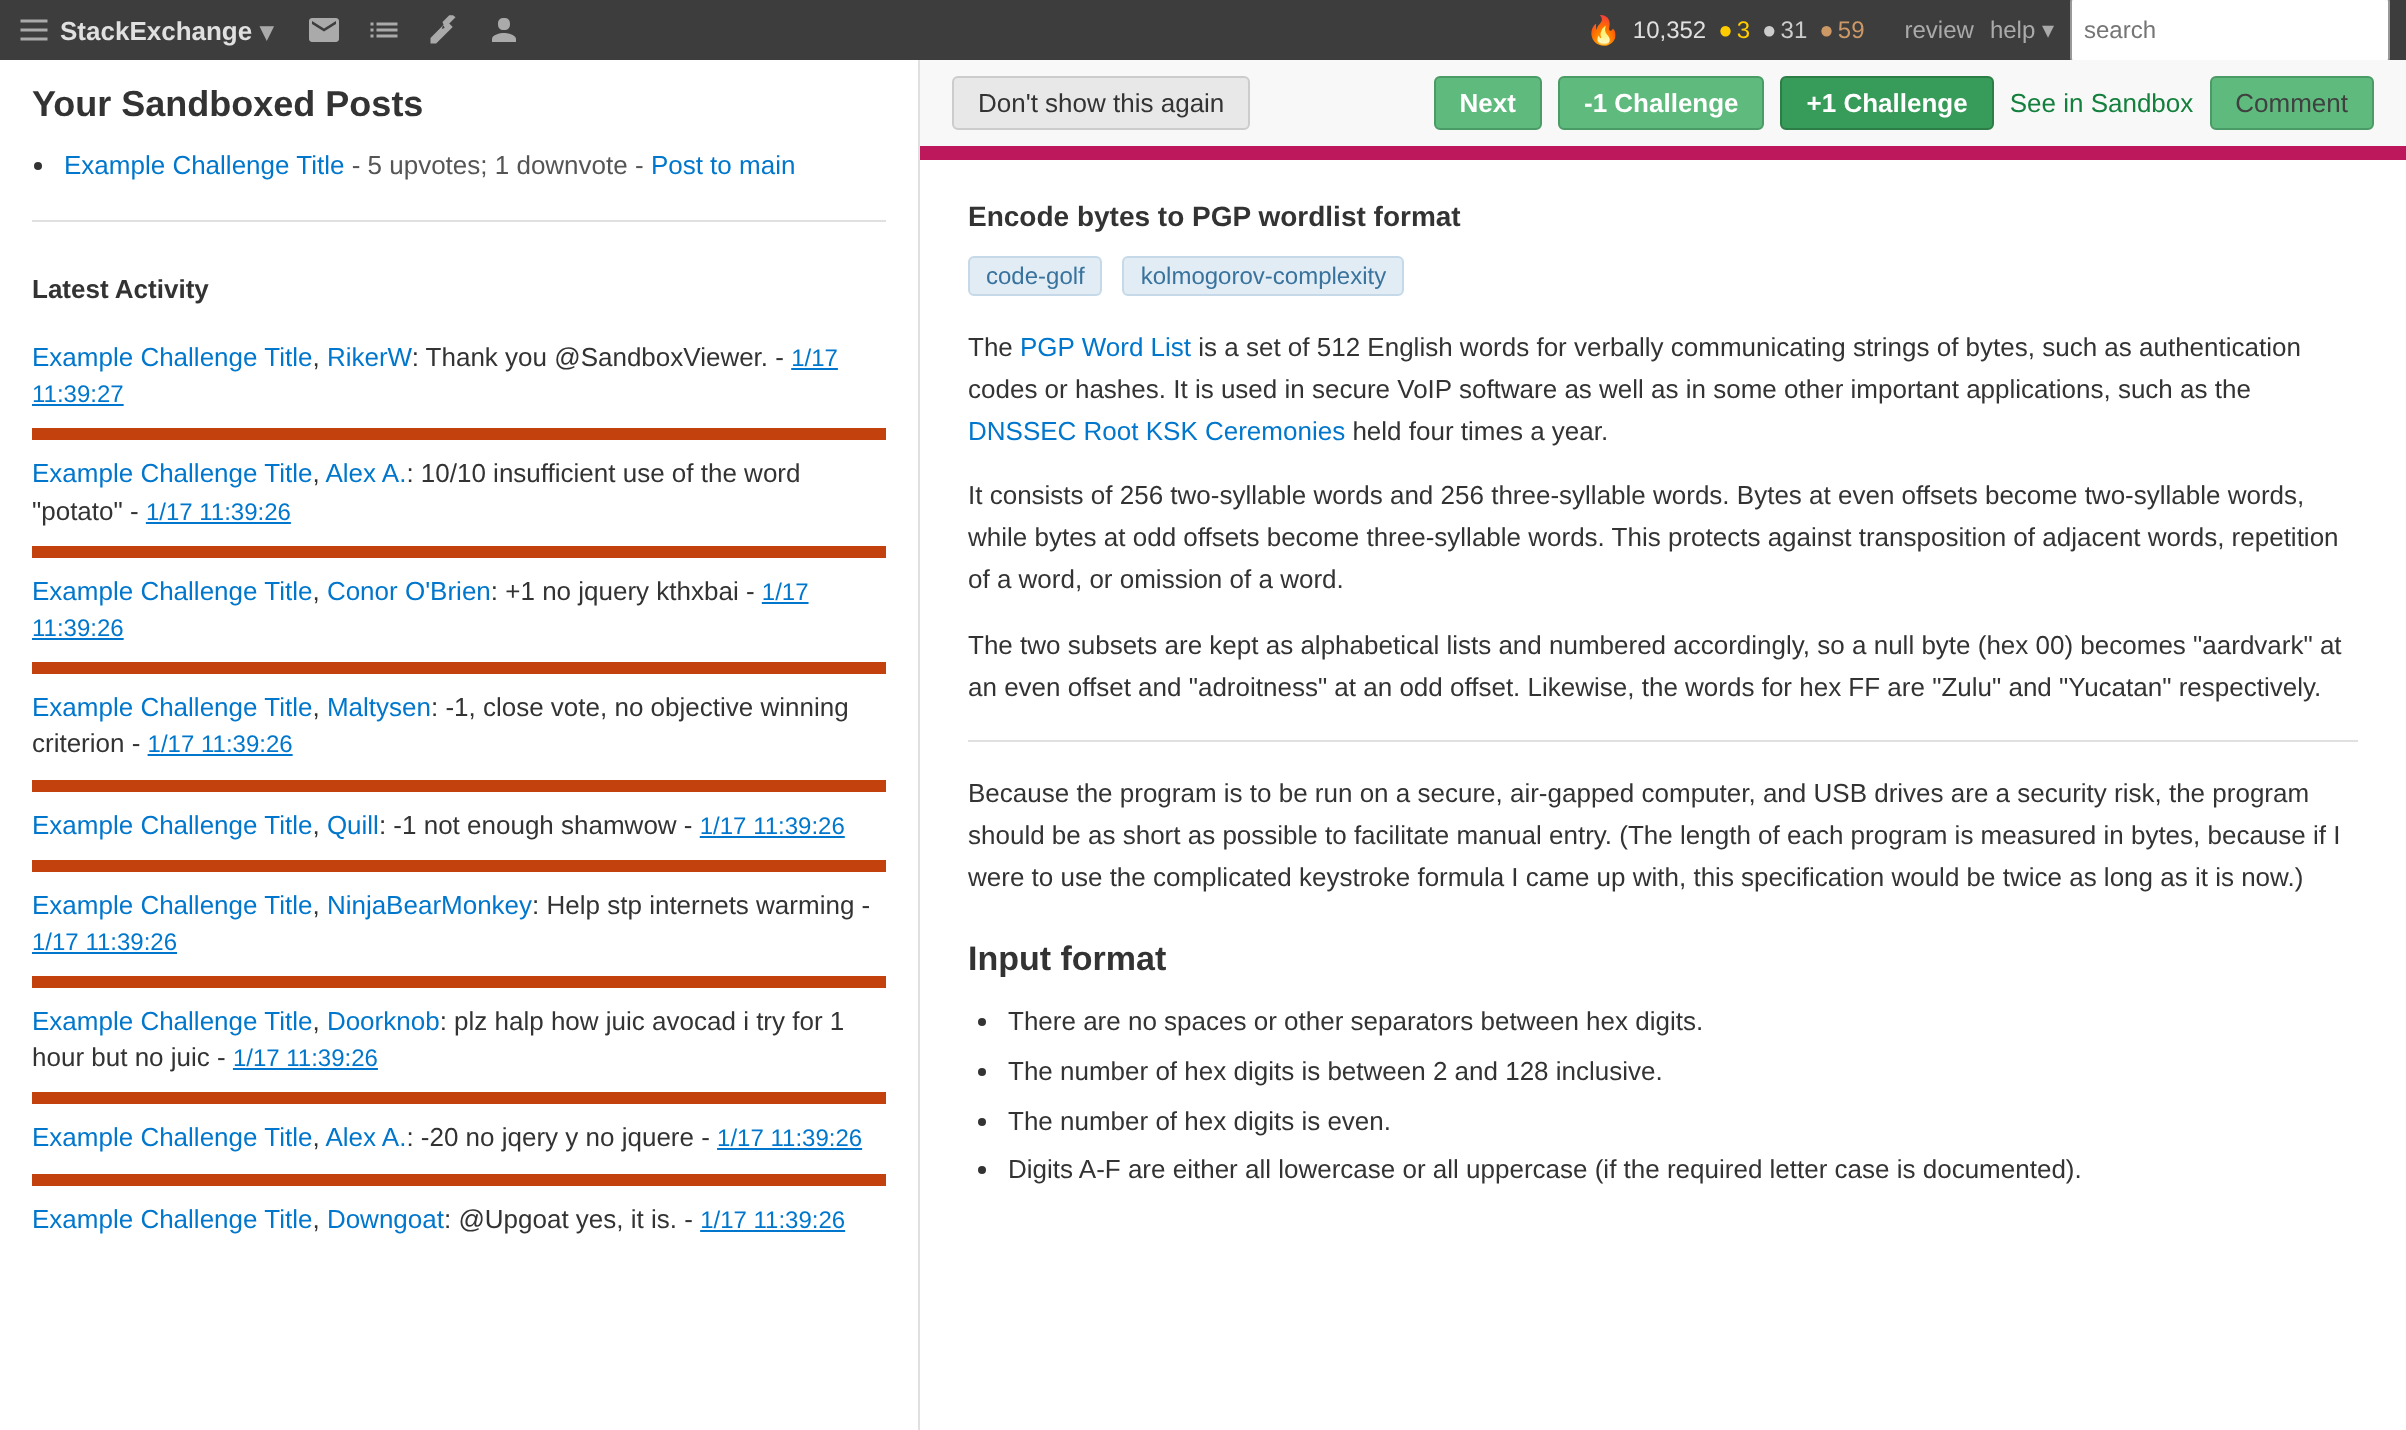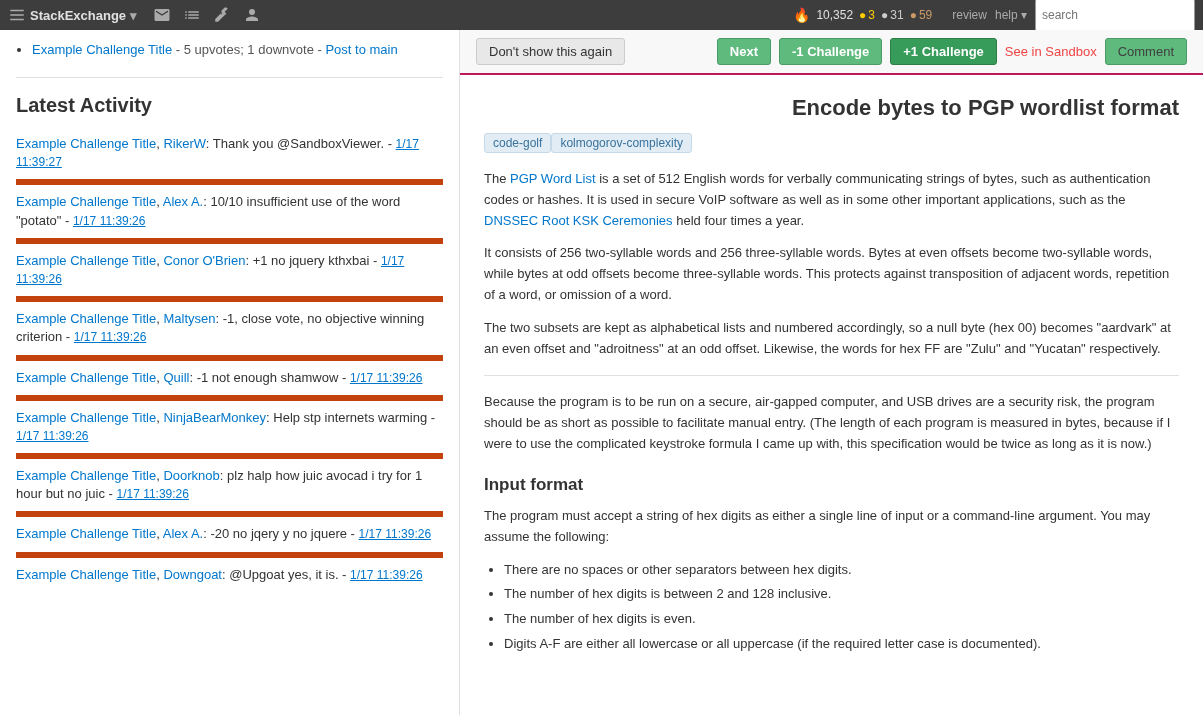--- a/index.html
+++ b/index.html
@@ -39,38 +39,38 @@
       overflow-y: auto;
       padding: 12px 16px;
       flex-shrink: 0;
     }
     .sidebar h2 { font-size: 18px; font-weight: bold; color: #333; margin-bottom: 12px; }
     .sidebar ul { list-style: disc; padding-left: 16px; }
     .sidebar ul li { margin-bottom: 20px; font-size: 13px; }
     .link-blue { color: #0077cc; text-decoration: none; }
     .post-meta { color: #555; }
 
-    .section-title { font-size: 20px; font-weight: bold; color: #333; margin-top: 16px; margin-bottom: 10px; border-top: 1px solid #e0e0e0; padding-top: 16px; }
+    .section-title { font-size: 13px; font-weight: bold; color: #333; margin-top: 16px; margin-bottom: 10px; border-top: 1px solid #e0e0e0; padding-top: 26px; }
 
     .activity-item { border-bottom: 6px solid #c2410c; padding: 8px 0; font-size: 13px; line-height: 1.4; }
     .activity-item:last-child { border-bottom: none; }
     .activity-time { color: #0077cc; font-size: 12px; }
 
     
     .content-area {
       flex: 1;
       overflow-y: auto;
       display: flex;
       flex-direction: column;
     }
 
     
     .action-bar {
       background: #f8f8f8;
-      border-bottom: 2px solid #be185d;
+      border-bottom: 7px solid #be185d;
       padding: 8px 16px;
       display: flex;
       align-items: center;
       gap: 8px;
       flex-shrink: 0;
     }
     .btn-gray {
       background: #e8e8e8;
       border: 1px solid #ccc;
       border-radius: 3px;
@@ -95,38 +95,38 @@
       border-radius: 3px;
       padding: 5px 12px;
       font-size: 13px;
       color: #fff;
       cursor: pointer;
       font-weight: bold;
     }
     .action-bar-spacer { flex: 1; }
 
     .action-bar-right { display: flex; align-items: center; gap: 8px; }
-    .see-sandbox-link { color: #ef4444; text-decoration: none; font-size: 13px; }
+    .see-sandbox-link { color: #15803d; text-decoration: none; font-size: 13px; }
     .btn-comment {
       background: #5eba7d;
       border: 1px solid #4a9b66;
       border-radius: 3px;
       padding: 5px 12px;
       font-size: 13px;
       color: #404040;
       cursor: pointer;
     }
 
     
     .post-content {
       padding: 20px 24px;
       flex: 1;
     }
-    .post-title { font-size: 22px; font-weight: bold; color: #333; margin-bottom: 12px; text-align: right; }
-    .tag-list { display: flex; gap: 0; margin-bottom: 16px; }
+    .post-title { font-size: 14px; font-weight: bold; color: #333; margin-bottom: 12px; }
+    .tag-list { display: flex; gap: 10px; margin-bottom: 16px; }
     .tag {
       background: #e1ecf4;
       color: #39739d;
       border: 1px solid #c5d9e8;
       border-radius: 3px;
       padding: 2px 8px;
       font-size: 12px;
     }
     .post-body { font-size: 13px; line-height: 1.6; color: #333; }
     .post-body p { margin-bottom: 12px; }
@@ -177,20 +177,21 @@
   <div class="topbar-links">
     <span style="cursor:pointer;">review</span>
     <span style="cursor:pointer;">help ▾</span>
   </div>
   <input class="topbar-search" type="text" placeholder="search" style="">
 </div>
 
 <div class="main-container">
 
   <div class="sidebar scrollbar-thin">
+    <h2>Your Sandboxed Posts</h2>
     <ul>
       <li>
         <a class="link-blue" href="#">Example Challenge Title</a>
         <span class="post-meta">- 5 upvotes; 1 downvote -</span>
         <a class="link-blue" href="#">Post to main</a>
       </li>
     </ul>
 
     <div class="section-title">Latest Activity</div>
 
@@ -236,21 +237,20 @@
 
         <p>The two subsets are kept as alphabetical lists and numbered accordingly, so a null byte (hex 00) becomes "aardvark" at an even offset and "adroitness" at an odd offset. Likewise, the words for hex FF are "Zulu" and "Yucatan" respectively.</p>
 
         <hr class="divider">
 
 
         <p>Because the program is to be run on a secure, air-gapped computer, and USB drives are a security risk, the program should be as short as possible to facilitate manual entry. (The length of each program is measured in bytes, because if I were to use the complicated keystroke formula I came up with, this specification would be twice as long as it is now.)</p>
 
         <h3>Input format</h3>
 
-        <p>The program must accept a string of hex digits as either a single line of input or a command-line argument. You may assume the following:</p>
 
         <ul id="input-bullets">
             <li>There are no spaces or other separators between hex digits.</li>
             <li>The number of hex digits is between 2 and 128 inclusive.</li>
             <li>The number of hex digits is even.</li>
             <li>Digits A-F are either all lowercase or all uppercase (if the required letter case is documented).</li>
           </ul>
       </div>
     </div>
   </div>

